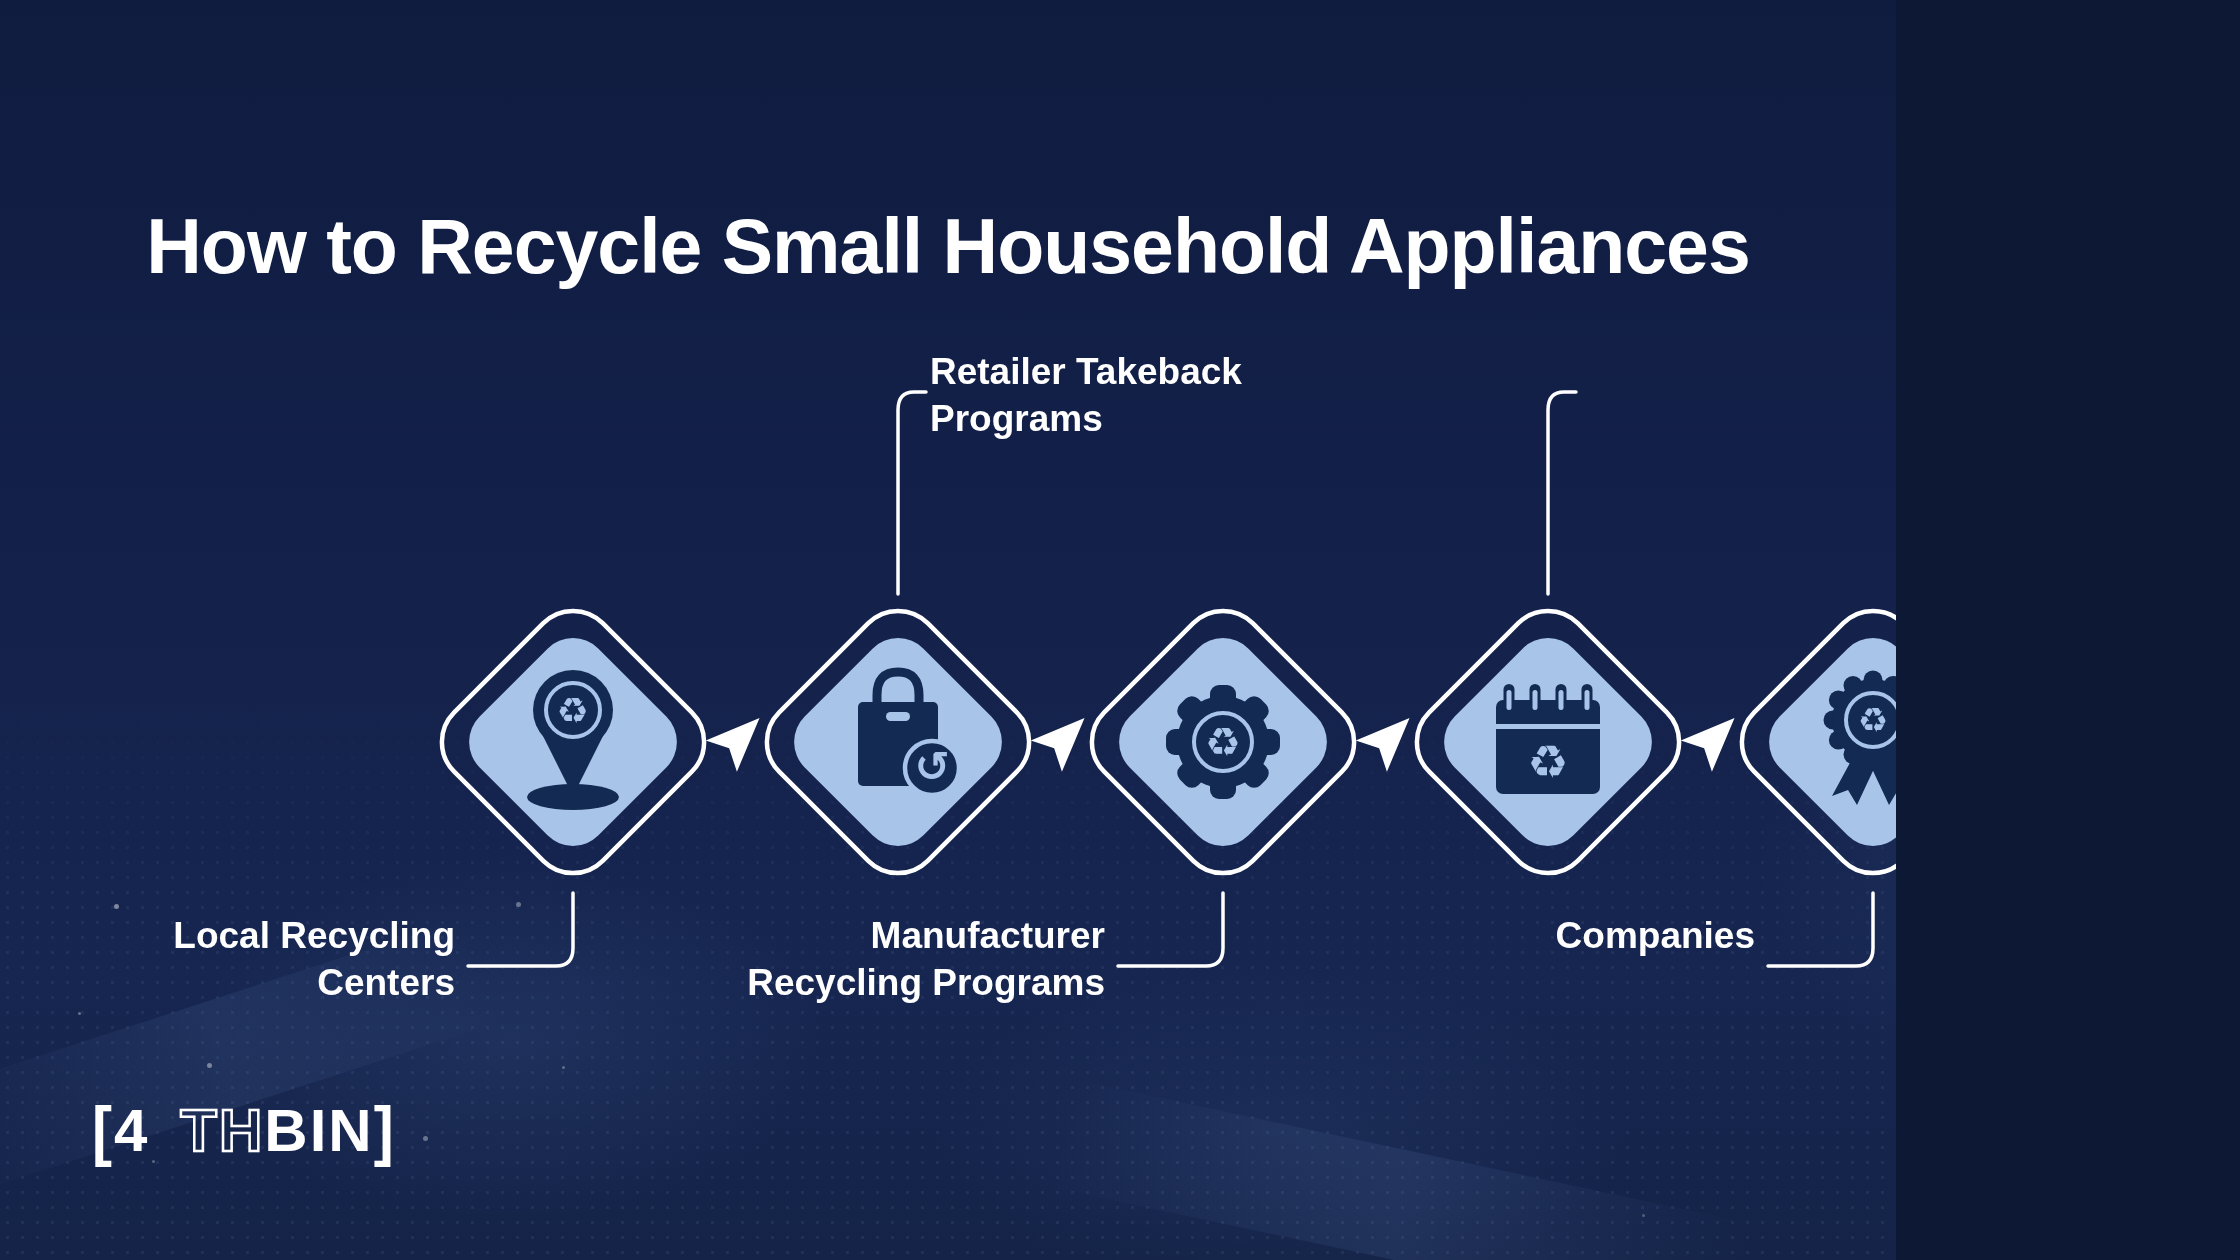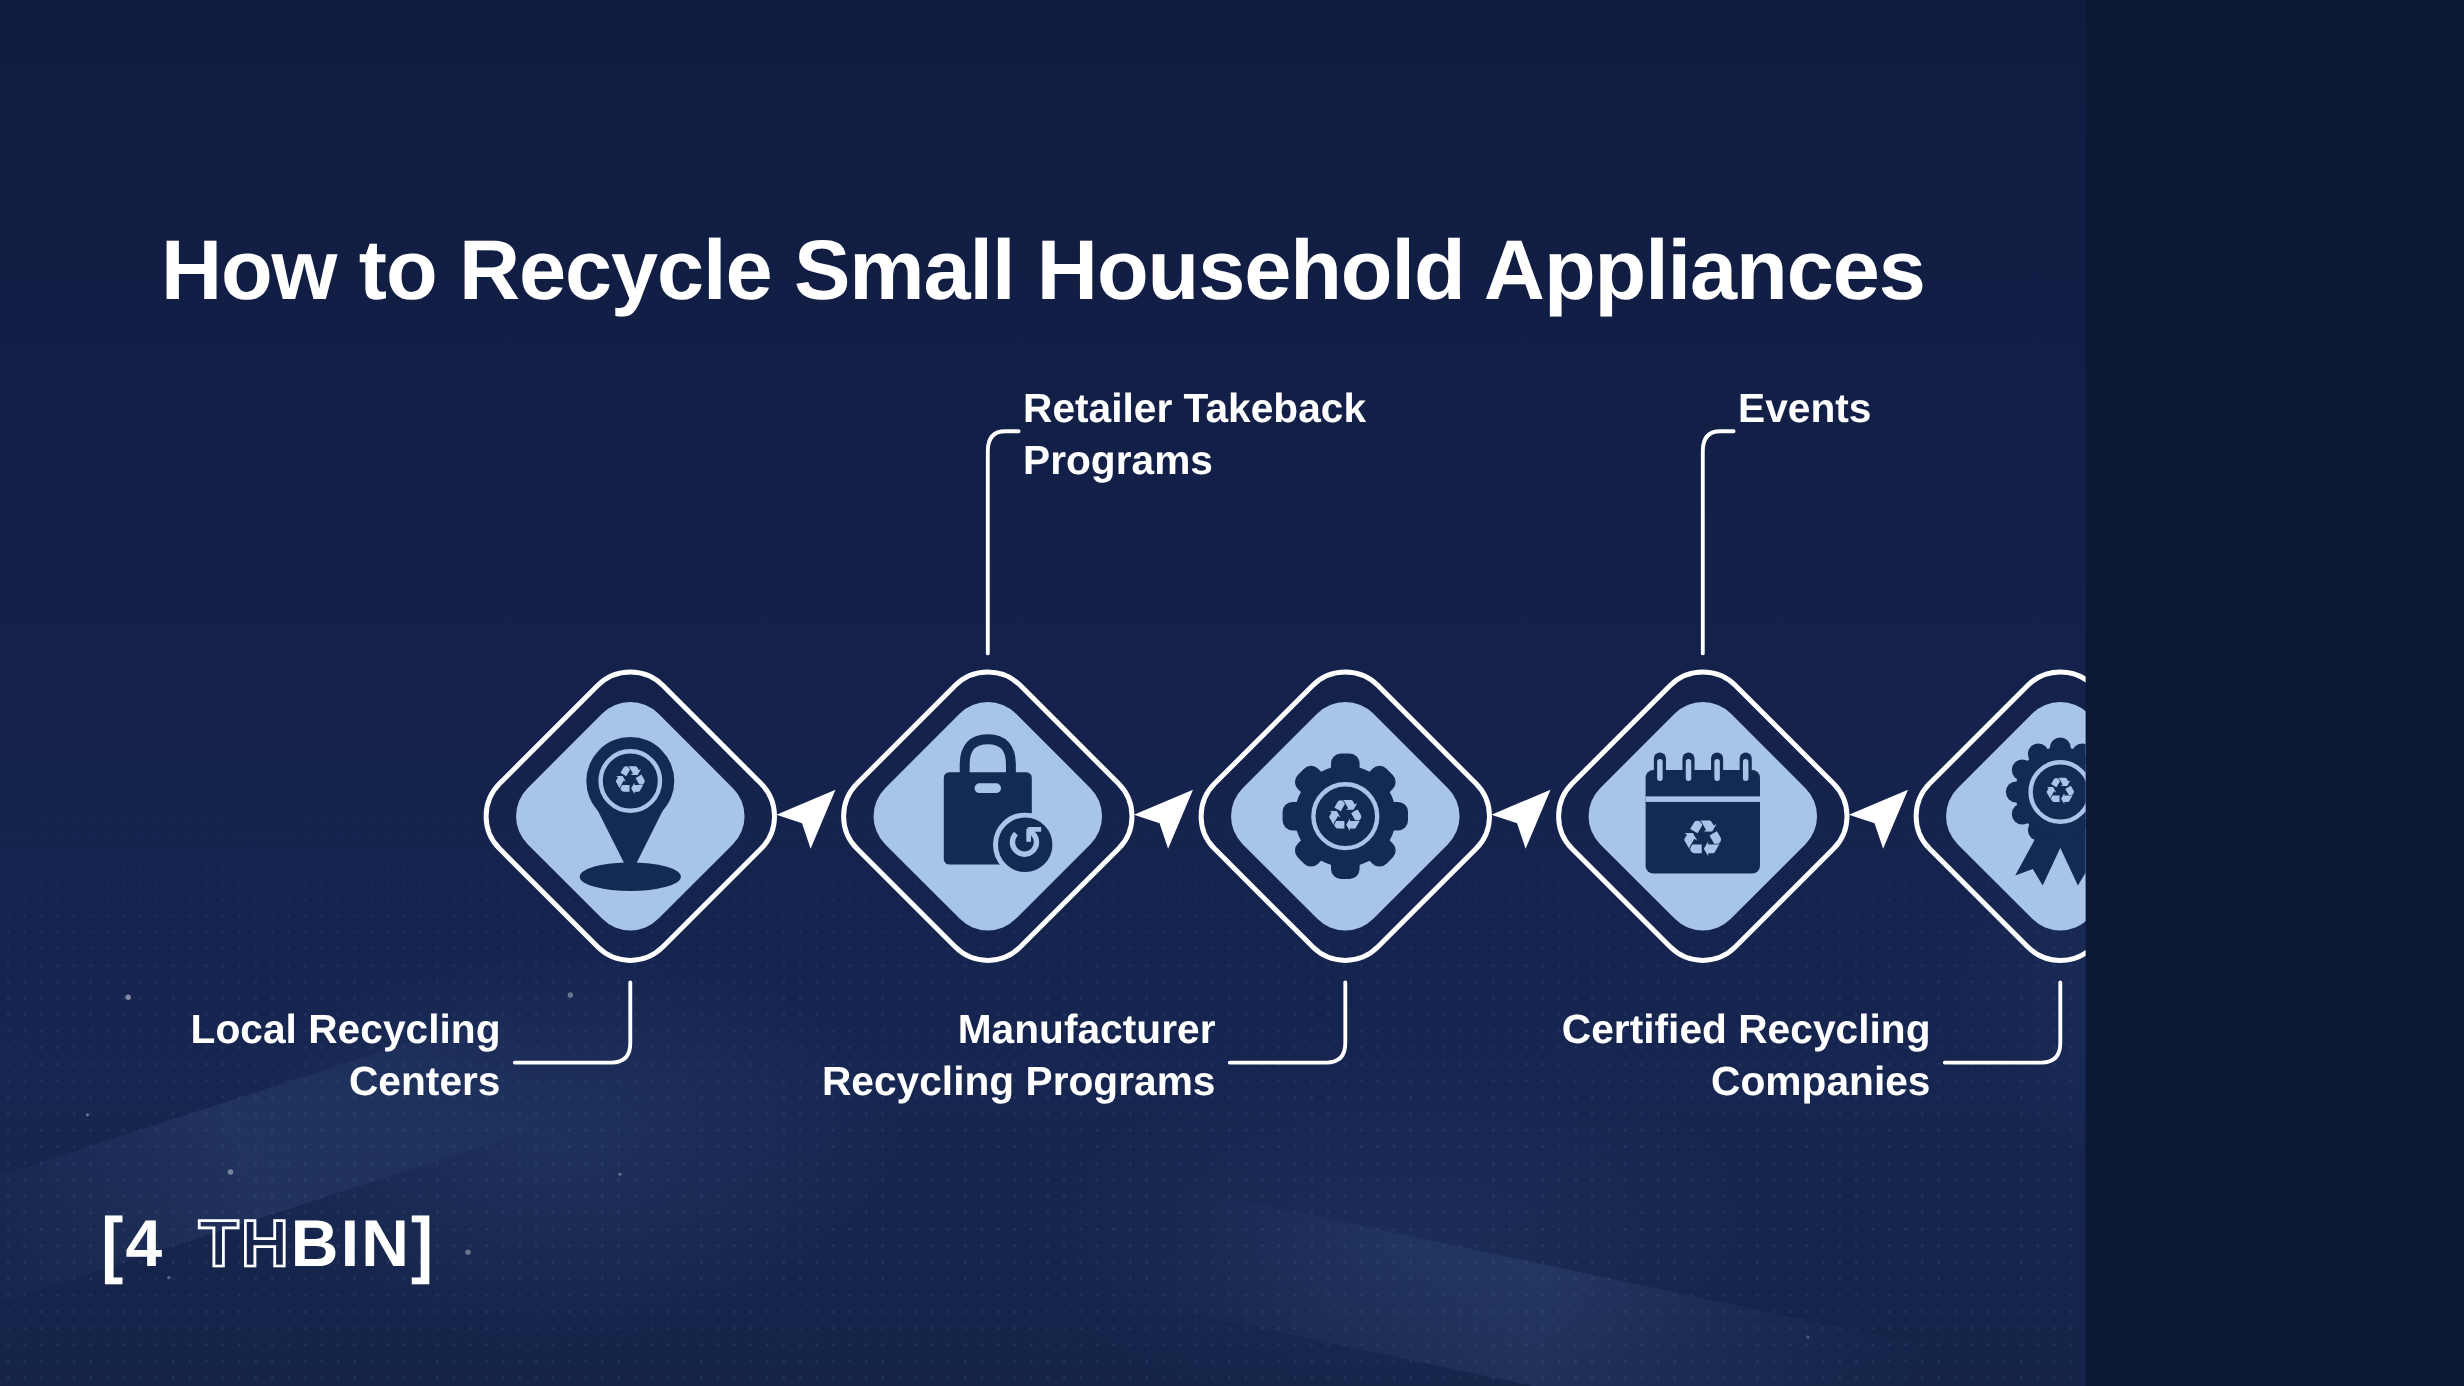--- a/index.html
+++ b/index.html
@@ -201,24 +201,22 @@
   </div>
   <div class="step-label below lbl-1">
     <div>Local Recycling</div>
     <div>Centers</div>
   </div>
   <div class="step-label below lbl-3">
     <div>Manufacturer</div>
     <div>Recycling Programs</div>
   </div>
   <div class="step-label above lbl-4">
-    <div>Events</div>
   </div>
   <div class="step-label below lbl-5">
-    <div>Certified Recycling</div>
     <div>Companies</div>
   </div>
 
   <div class="logo">
     <span class="bracket">[</span><span>4</span><span class="outline">TH</span><span>BIN</span><span class="bracket">]</span>
   </div>
 
 </div>
 
 </body></html>

